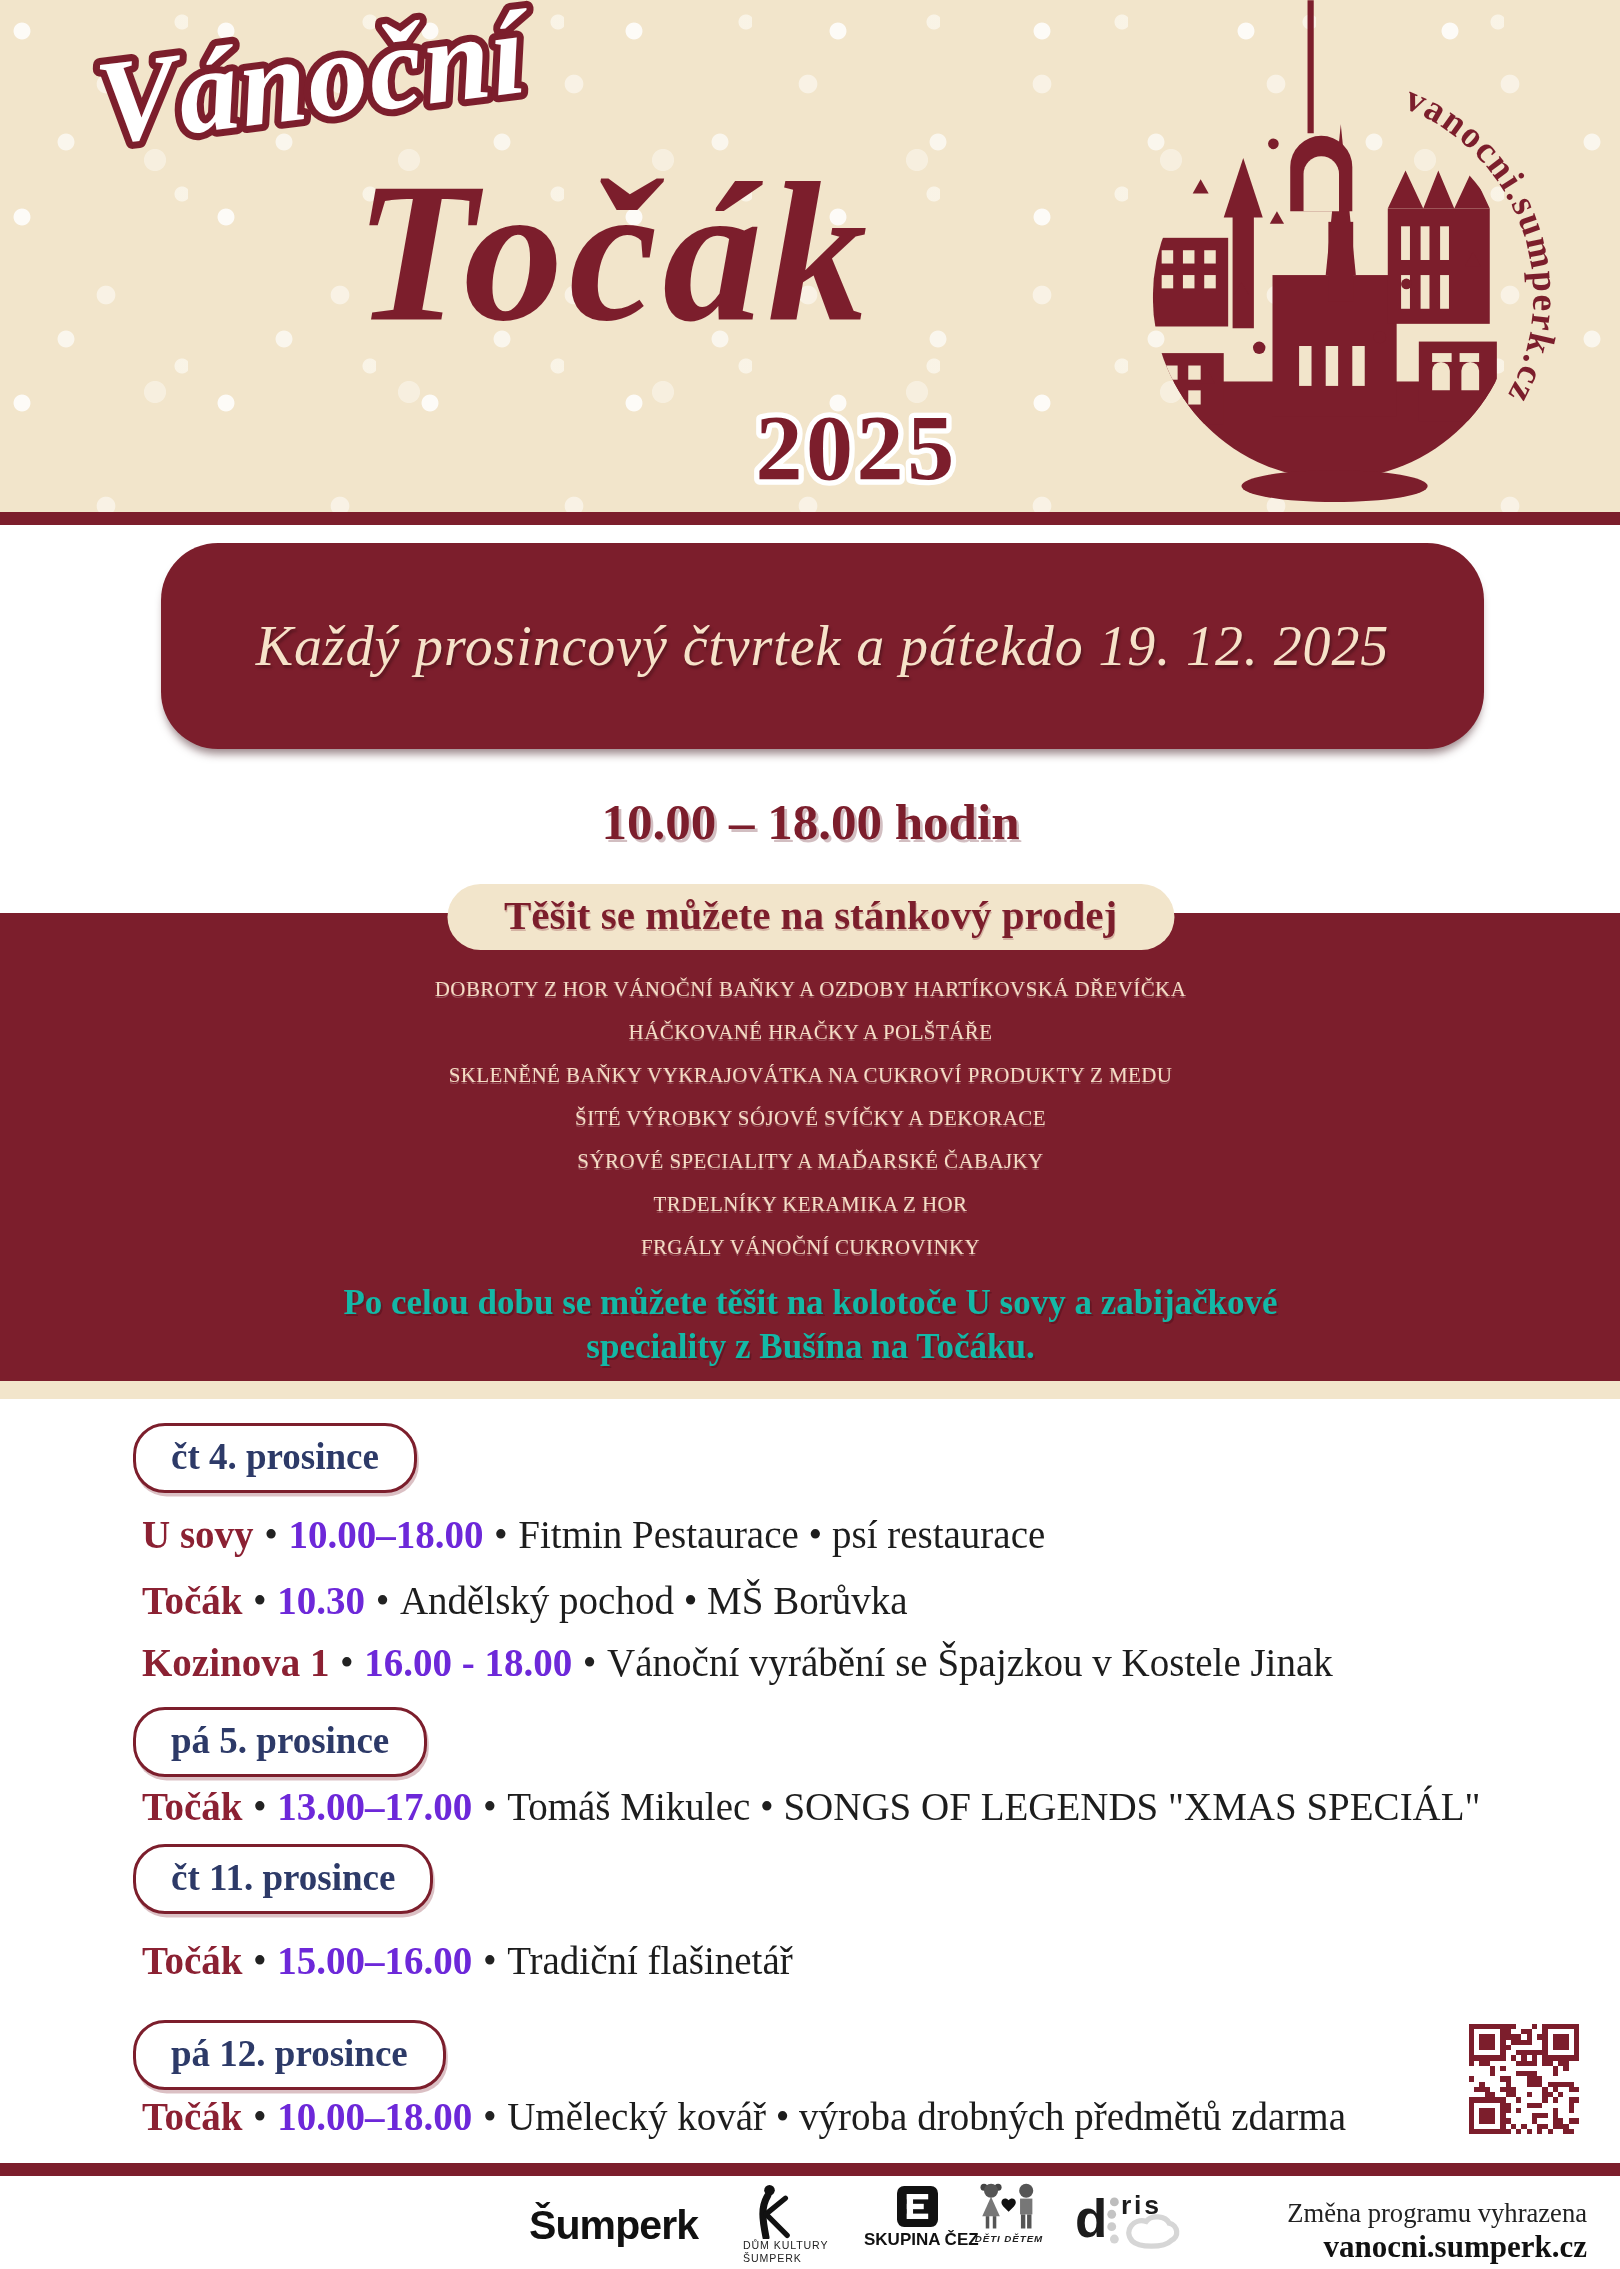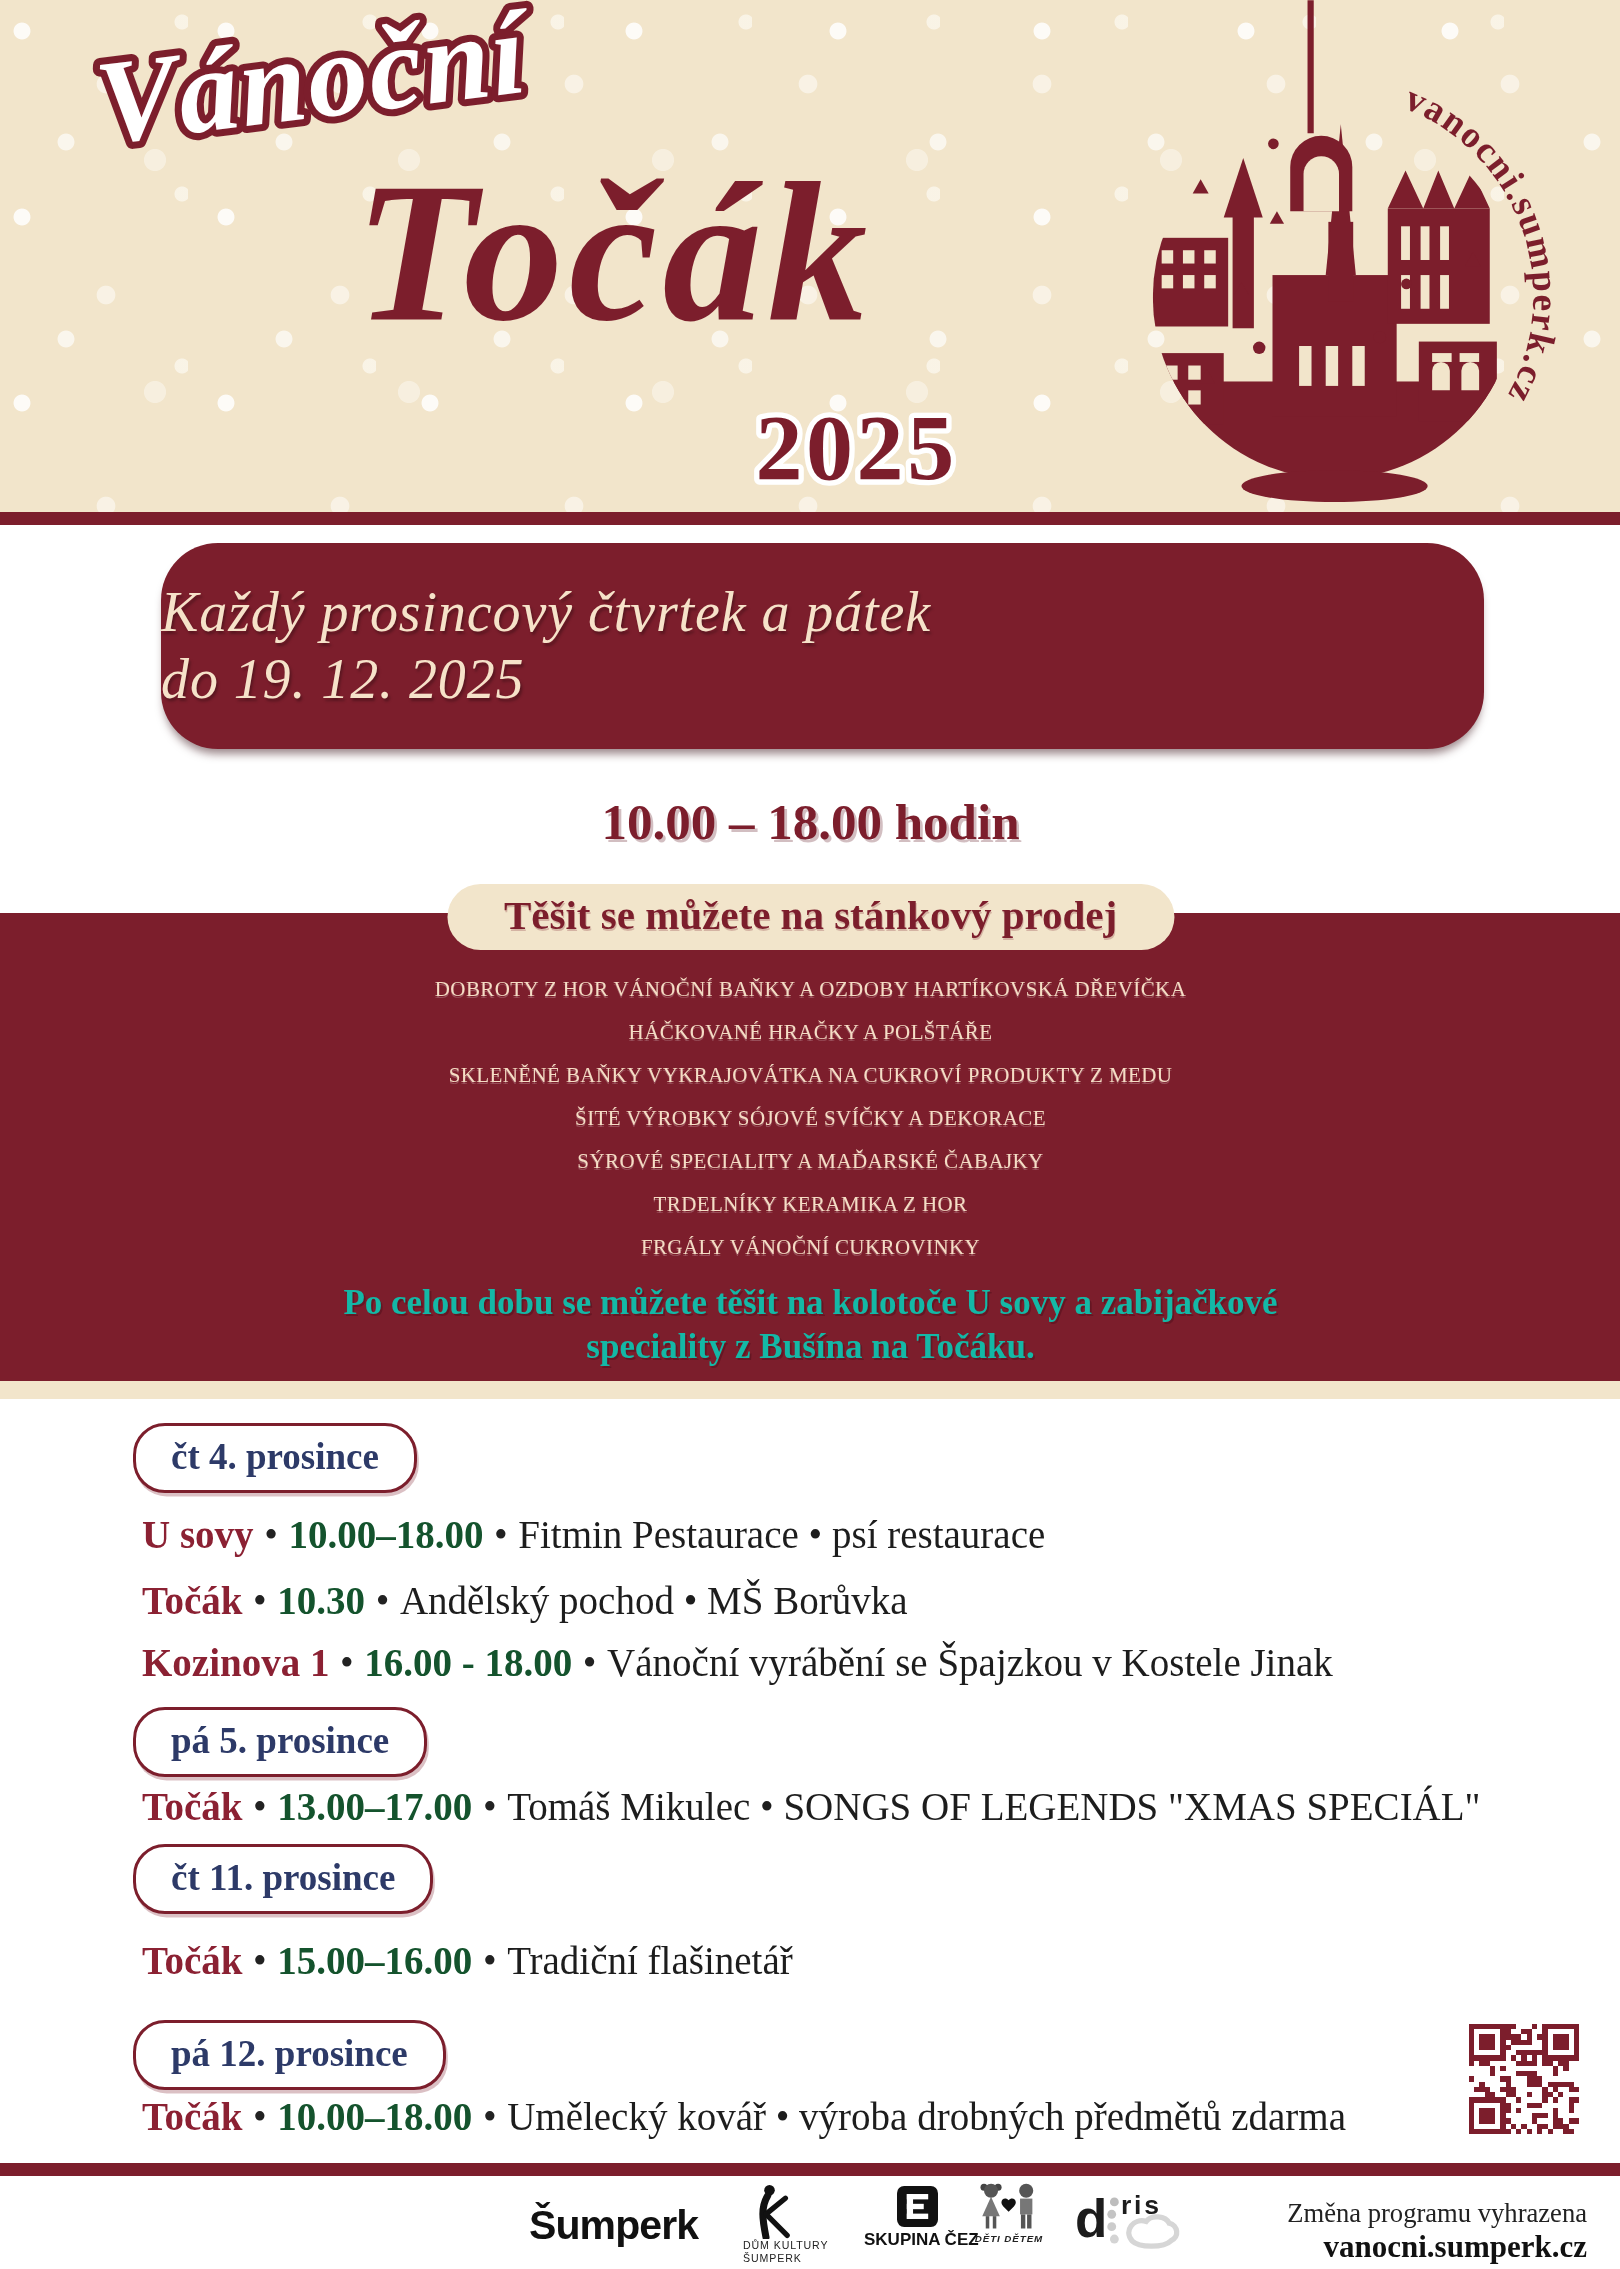--- a/index.html
+++ b/index.html
@@ -45,21 +45,21 @@
   }
   .orn-url{
     font-family:"Liberation Serif",serif;font-weight:bold;font-size:42px;
     fill:var(--maroon);letter-spacing:2px;
   }
   .header-bar{position:absolute;left:0;top:512px;width:1621px;height:13.3px;background:var(--maroon);}
   
   .banner{
     position:absolute;left:161px;top:543px;width:1323px;height:206px;
     background:var(--maroon);border-radius:57px;
-    display:flex;flex-direction:column;justify-content:center;
+    display:flex;flex-direction:row;align-items:center;justify-content:center;
     box-shadow:0 8px 8.9px -3.5px rgba(60,20,25,.5);
   }
   .banner-line{
     font-style:italic;font-size:56px;line-height:67px;color:var(--cream-text);
     letter-spacing:0.9px;text-shadow:1.8px 2.7px 2.7px rgba(0,0,0,.28);white-space:nowrap;
   }
   .hours{
     position:absolute;left:0;top:793px;width:1621px;text-align:center;
     font-weight:bold;font-size:51px;color:var(--maroon);
     text-shadow:2.7px 2.7px 0 rgba(94,22,33,.28);
@@ -90,21 +90,21 @@
     position:absolute;left:133px;display:inline-block;background:#ffffff;
     border:3.5px solid var(--maroon);border-radius:32px;padding:8.9px 35px 12.4px;
     font-weight:bold;font-size:37px;color:var(--navy);white-space:nowrap;
     box-shadow:1.8px 3.5px 0 rgba(124,30,44,.28);
   }
   .event-row{
     position:absolute;left:142px;white-space:nowrap;font-size:39px;color:var(--black);
   }
   .event-row .place{font-weight:bold;color:var(--maroon-accent);}
   .event-row .dot{color:#222222;margin:0 10.6px;}
-  .event-row .time{font-weight:bold;color:#14532d;}
+  .event-row .time{font-weight:bold;color:#6d28d9;}
   .event-row .desc{color:#1d1d1d;}
   
   .qr{position:absolute;left:1469px;top:2024px;}
   .bottom-bar{position:absolute;left:0;top:2163px;width:1621px;height:13.3px;background:var(--maroon);}
   .footer{position:absolute;left:0;top:2177px;width:1621px;height:93px;background:#ffffff;}
   .logo-sumperk{
     position:absolute;left:529px;top:25px;font-family:"Liberation Sans",sans-serif;
     font-weight:bold;font-size:41px;color:#111;letter-spacing:-0.9px;
   }
   .logo-dk{position:absolute;left:743px;top:7px;width:133px;}

